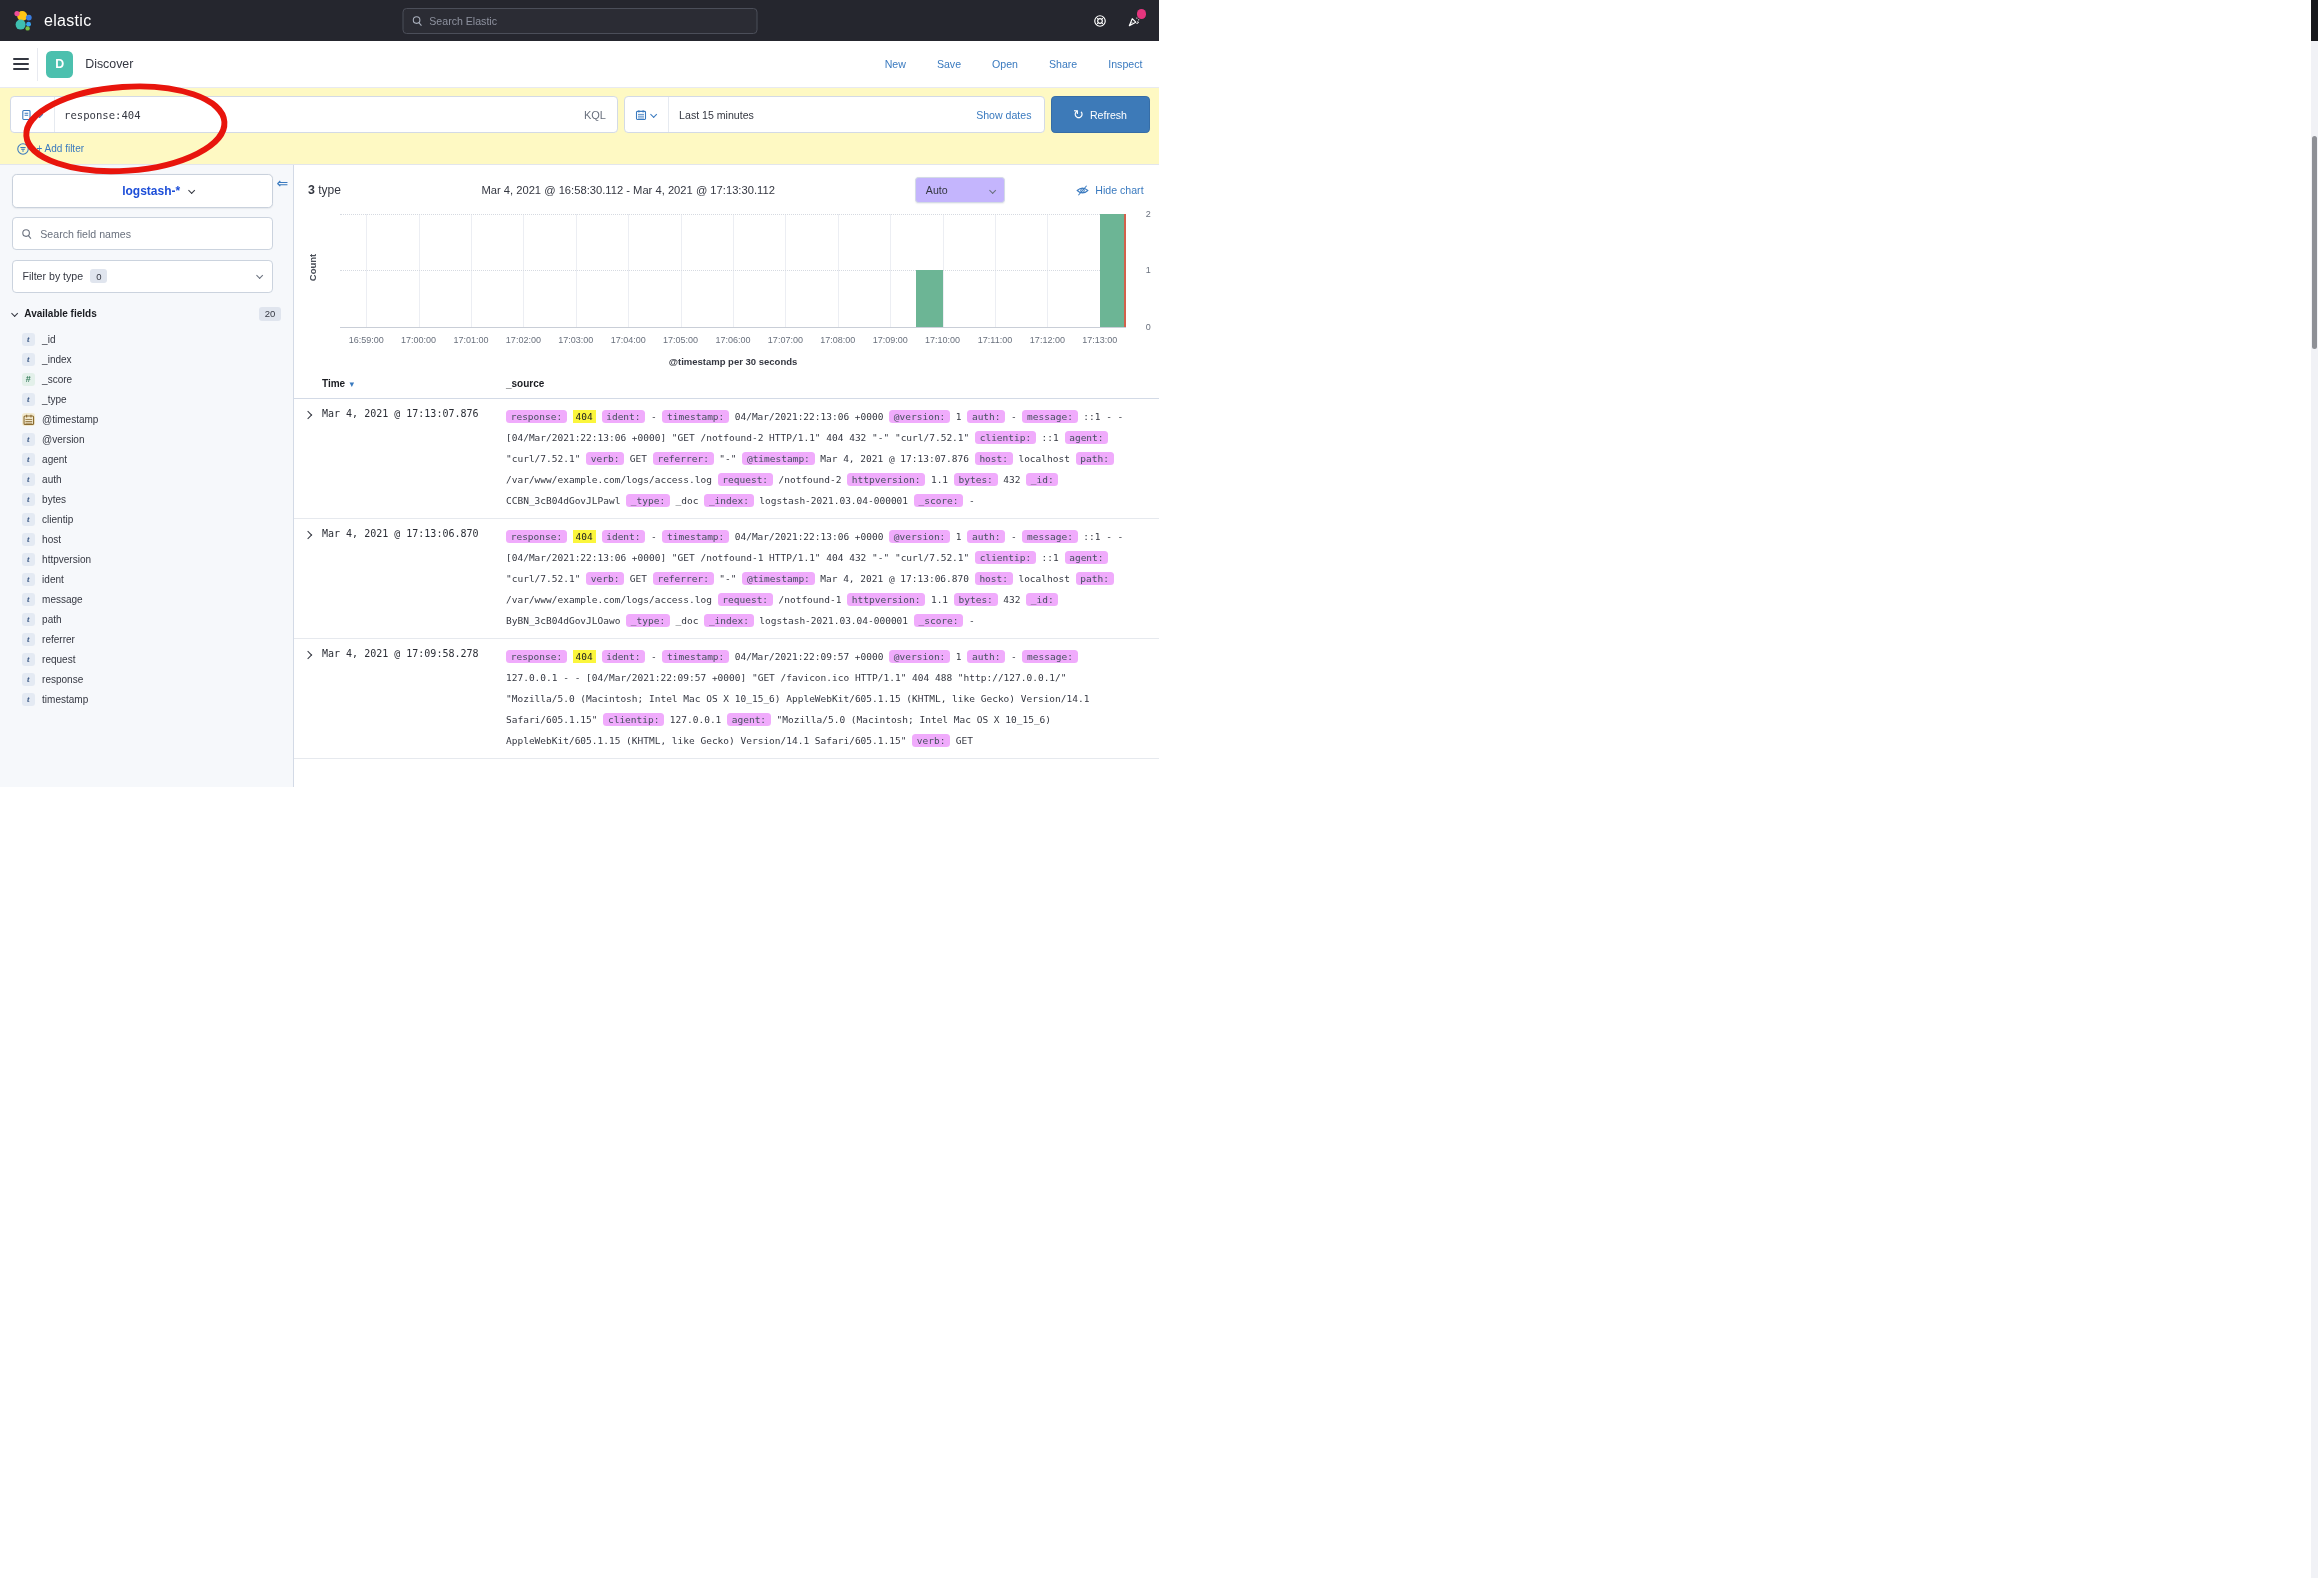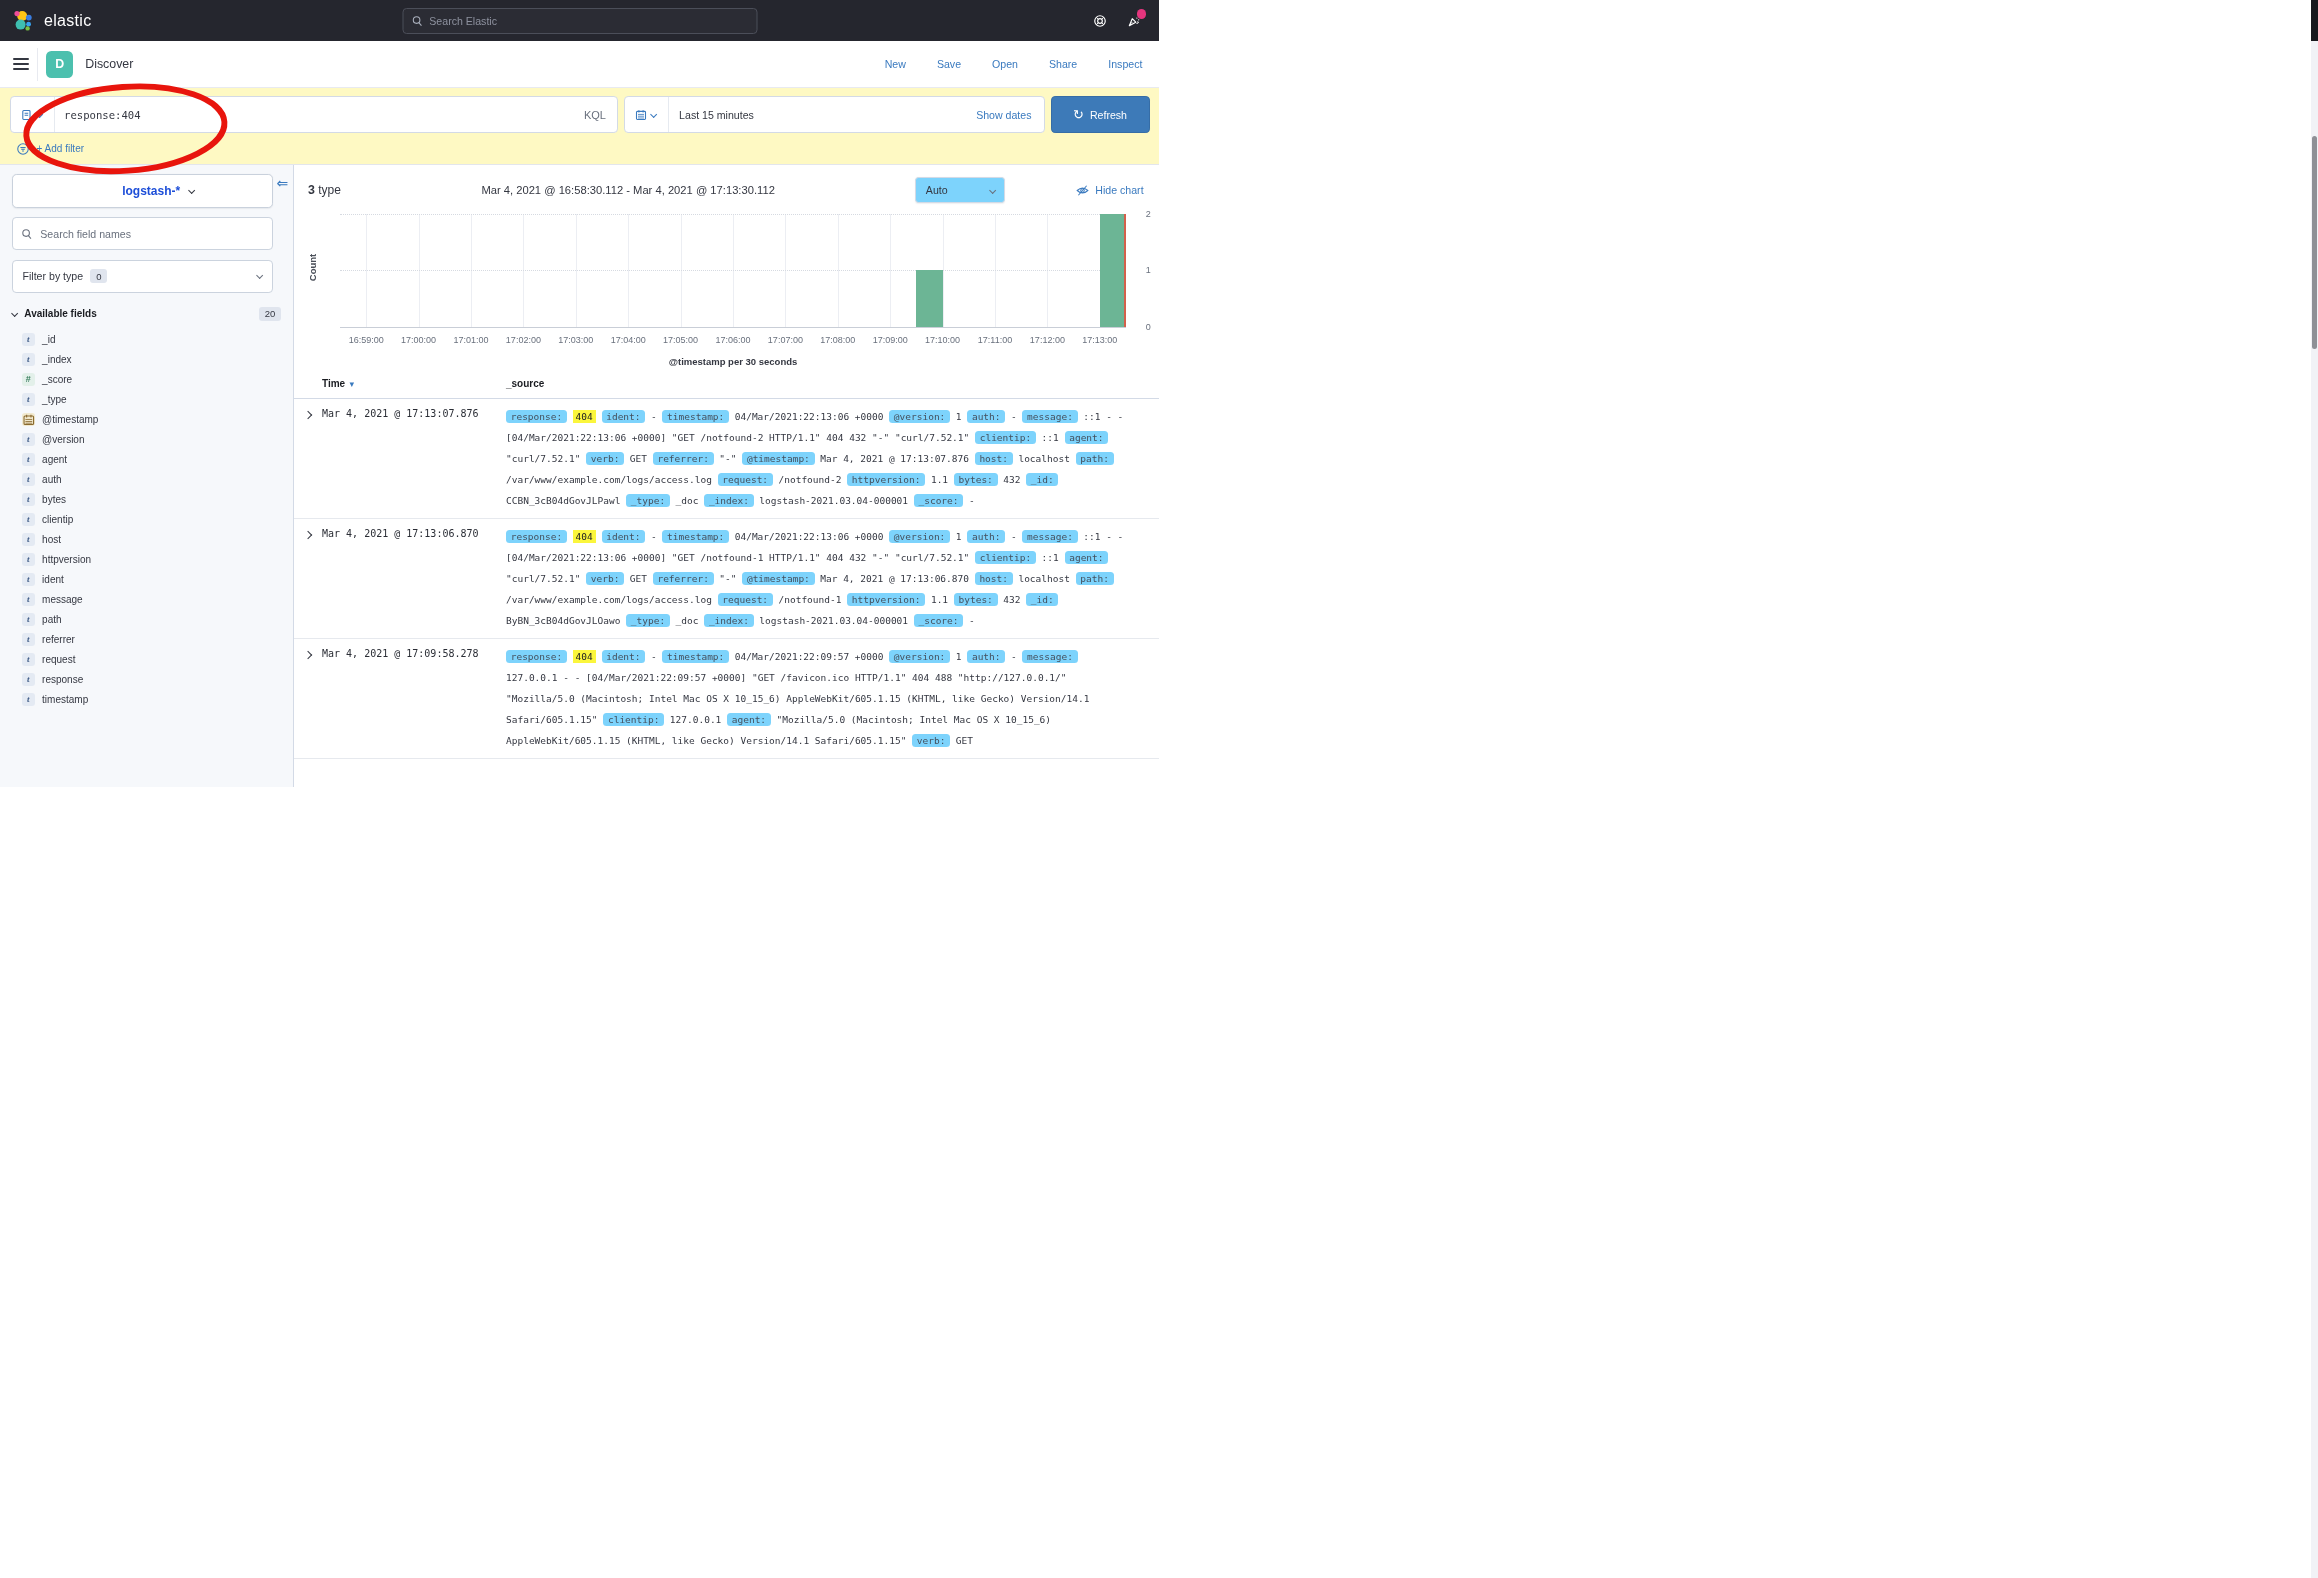--- a/index.html
+++ b/index.html
@@ -74,21 +74,21 @@
   .tok-num { background:#e3f0ea; color:#377d5c; font-weight:700; }
   .tok-date { background:#f1e9cf; }
   .field-item .fname { font-size:10px; color:#343741; }
 
   
   .results { flex:1; background:#fff; position:relative; }
   .hits-row { display:flex; align-items:center; padding:12px 15.4px 3.5px 14px; }
   .hits-row .hits { font-size:12px; flex:none; }
   .hits-row .hits b { font-size:12.4px; }
   .range { flex:1; text-align:center; font-size:11.2px; color:#343741; }
-  .interval-sel { width:90px; height:26px; background:#7dd3fc; border:0.6px solid #d3dae6; border-radius:3.5px;
+  .interval-sel { width:90px; height:26px; background:#c4b5fd; border:0.6px solid #d3dae6; border-radius:3.5px;
     box-shadow:0 0.6px 1.2px rgba(50,60,80,.08); display:flex; align-items:center; padding:0 9.5px; gap:6px;
     font-size:10.6px; cursor:pointer; margin-right:71px; }
   .interval-sel .chv { margin-left:auto; }
   .hide-chart { display:flex; align-items:center; gap:6px; color:#3a7abf; font-size:10.6px; cursor:pointer; }
 
   .chart-area { position:relative; height:158px; margin-top:4.7px; }
   .ylab { position:absolute; left:4.7px; top:51px; transform:rotate(-90deg); transform-origin:center;
     font-size:9.5px; color:#4a4f59; font-weight:700; }
   .plot { position:absolute; left:46px; right:33px; top:2.4px; height:114px; border-bottom:1.2px solid #c9ced7; }
   .vline { position:absolute; top:0; bottom:0; width:0.6px; background:#eceef3; }
@@ -104,21 +104,21 @@
   .dtable { margin-top:2.4px; }
   .dt-head { position:relative; height:27px; border-bottom:1.2px solid #d3dae6; }
   .dt-head .c-time { position:absolute; left:28px; top:6px; font-size:10px; font-weight:700; color:#1a1c21; cursor:pointer; }
   .dt-head .c-time .arr { color:#3a7abf; font-size:7.7px; }
   .dt-head .c-src { position:absolute; left:212px; top:6px; font-size:10px; font-weight:700; color:#1a1c21; }
   .dt-row { position:relative; border-bottom:0.6px solid #e6e9ee; padding:7px 0 7px 0; }
   .expander { position:absolute; left:10.6px; top:13px; width:6px; height:6px;
     border-right:1.5px solid #343741; border-bottom:1.5px solid #343741; transform:rotate(-45deg); cursor:pointer; }
   .rtime { position:absolute; left:28px; top:9.5px; font-size:10px; color:#2a2d35; }
   .rsrc { margin-left:212px; margin-right:32px; font-size:9.5px; line-height:21px; color:#343741; }
-  .pill { background:#7dd3fc; border-radius:3.5px; padding:1.2px 4.7px; color:#44505e; }
+  .pill { background:#f0abfc; border-radius:3.5px; padding:1.2px 4.7px; color:#44505e; }
   .hl { background:#fbf63c; padding:1.2px 3px; color:#1a1c21; }
 
   .chv { display:inline-block; width:5.3px; height:5.3px; border-right:1.2px solid #69707d; border-bottom:1.2px solid #69707d; transform:rotate(45deg); }
   .chv-blue { border-color:#3a7abf; }
   .chv-dark { border-color:#343741; }
 
   
   .sb-dark { position:absolute; top:0; right:0; width:7px; height:41px; background:#17181d; z-index:40; }
   .sb-track { position:absolute; top:41px; right:0; width:7px; bottom:0; background:#f1f2f6; z-index:40; }
   .sb-thumb { position:absolute; top:136px; right:1.2px; width:4.7px; height:213px; border-radius:3px; background:#8e9096; z-index:41; }

